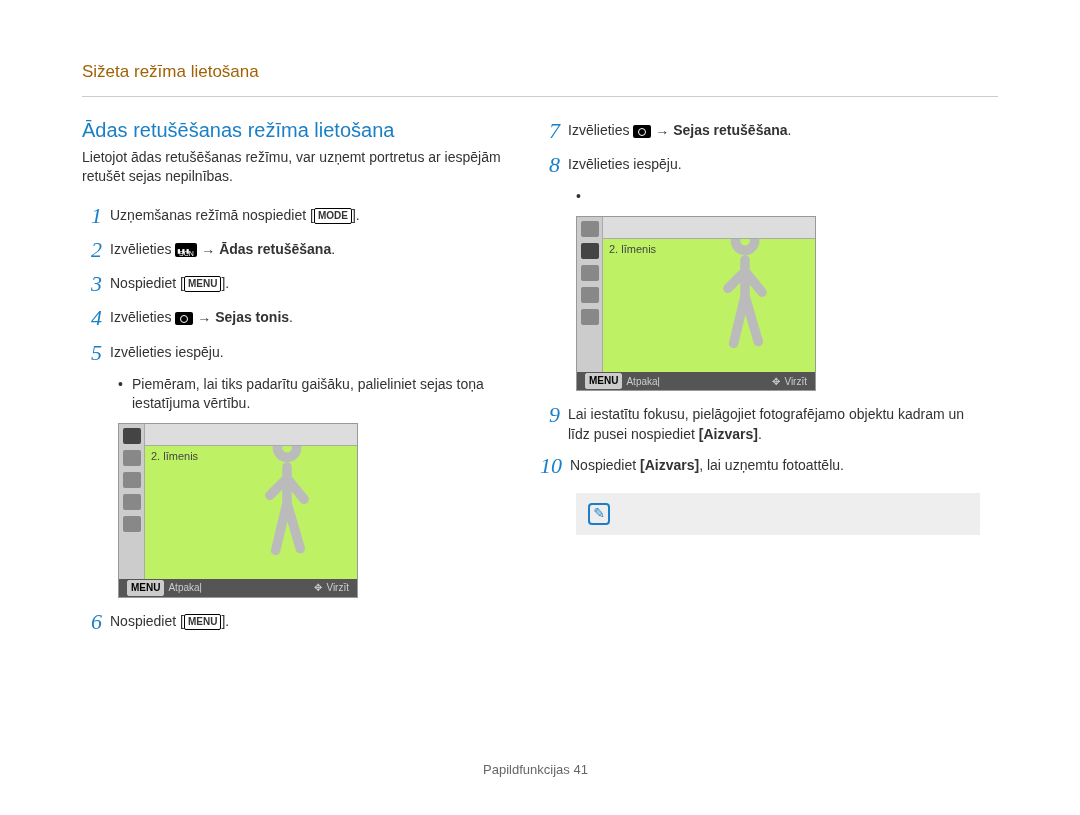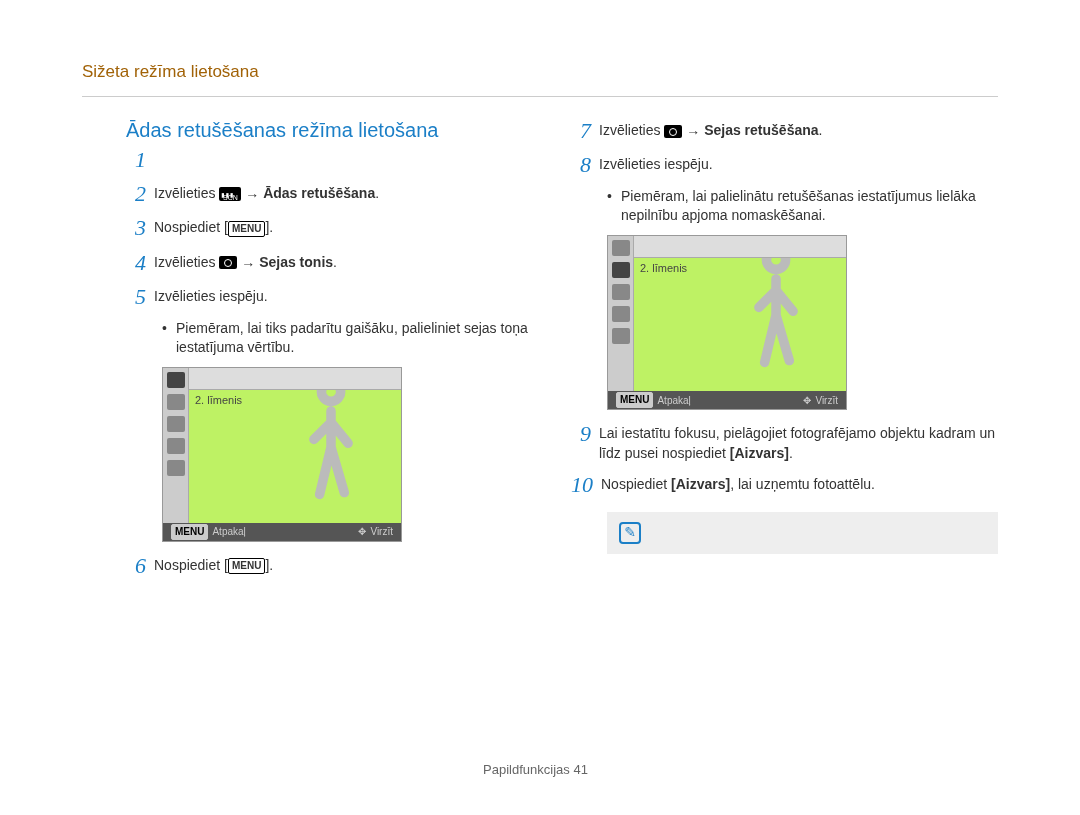--- a/index.html
+++ b/index.html
@@ -20,21 +20,20 @@
     color: #a16207;
   }
   .divider {
     border-bottom: 1px solid #ccc;
     margin: 6px 82px 0 82px;
   }
   .columns {
     display: flex;
     padding: 22px 82px 0 82px;
     gap: 18px;
-    margin-left: 44px;
   }
   .col {
     flex: 1;
     max-width: 440px;
   }
   .section-title {
     font-size: 20px;
     color: #1b7fc7;
     margin-bottom: 6px;
   }
@@ -239,24 +238,28 @@
 
 <div class="header-area">
   <div class="header-title">Sižeta režīma lietošana</div>
 </div>
 <div class="divider"></div>
 
 <div class="columns">
 
   <div class="col">
     <div class="section-title">Ādas retušēšanas režīma lietošana</div>
+    <div class="intro">Lietojot ādas retušēšanas režīmu, var uzņemt portretus ar iespējām retušēt sejas nepilnības.</div>
 
     <ol class="steps">
       <li class="step">
           <div class="step-num">1</div>
+        <div class="step-body">
+          <span>Uzņemšanas režīmā nospiediet </span>[<span class="icon-mode">MODE</span>].
+        </div>
       </li>
       <li class="step">
           <div class="step-num">2</div>
         <div class="step-body">
           <span>Izvēlieties </span><span class="icon-scn"><span class="scn-text">SCN</span></span><b> → Ādas retušēšana</b>.
         </div>
       </li>
       <li class="step">
           <div class="step-num">3</div>
         <div class="step-body">
@@ -324,21 +327,20 @@
           <span>Izvēlieties </span><span class="icon-camera"></span><b> → Sejas retušēšana</b>.
         </div>
       </li>
       <li class="step">
           <div class="step-num">8</div>
         <div class="step-body">Izvēlieties iespēju.</div>
       </li>
     </ol>
     <div class="sub-bullet">
       <span class="dot"></span>
-        <span>Piemēram, lai palielinātu retušēšanas iestatījumus lielāka nepilnību apjoma nomaskēšanai.</span>
     </div>
 
     <div class="screenshot">
       <div class="sidebar">
         <div class="sicon"></div>
         <div class="sicon sel"></div>
         <div class="sicon"></div>
         <div class="sicon"></div>
         <div class="sicon"></div>
       </div>

